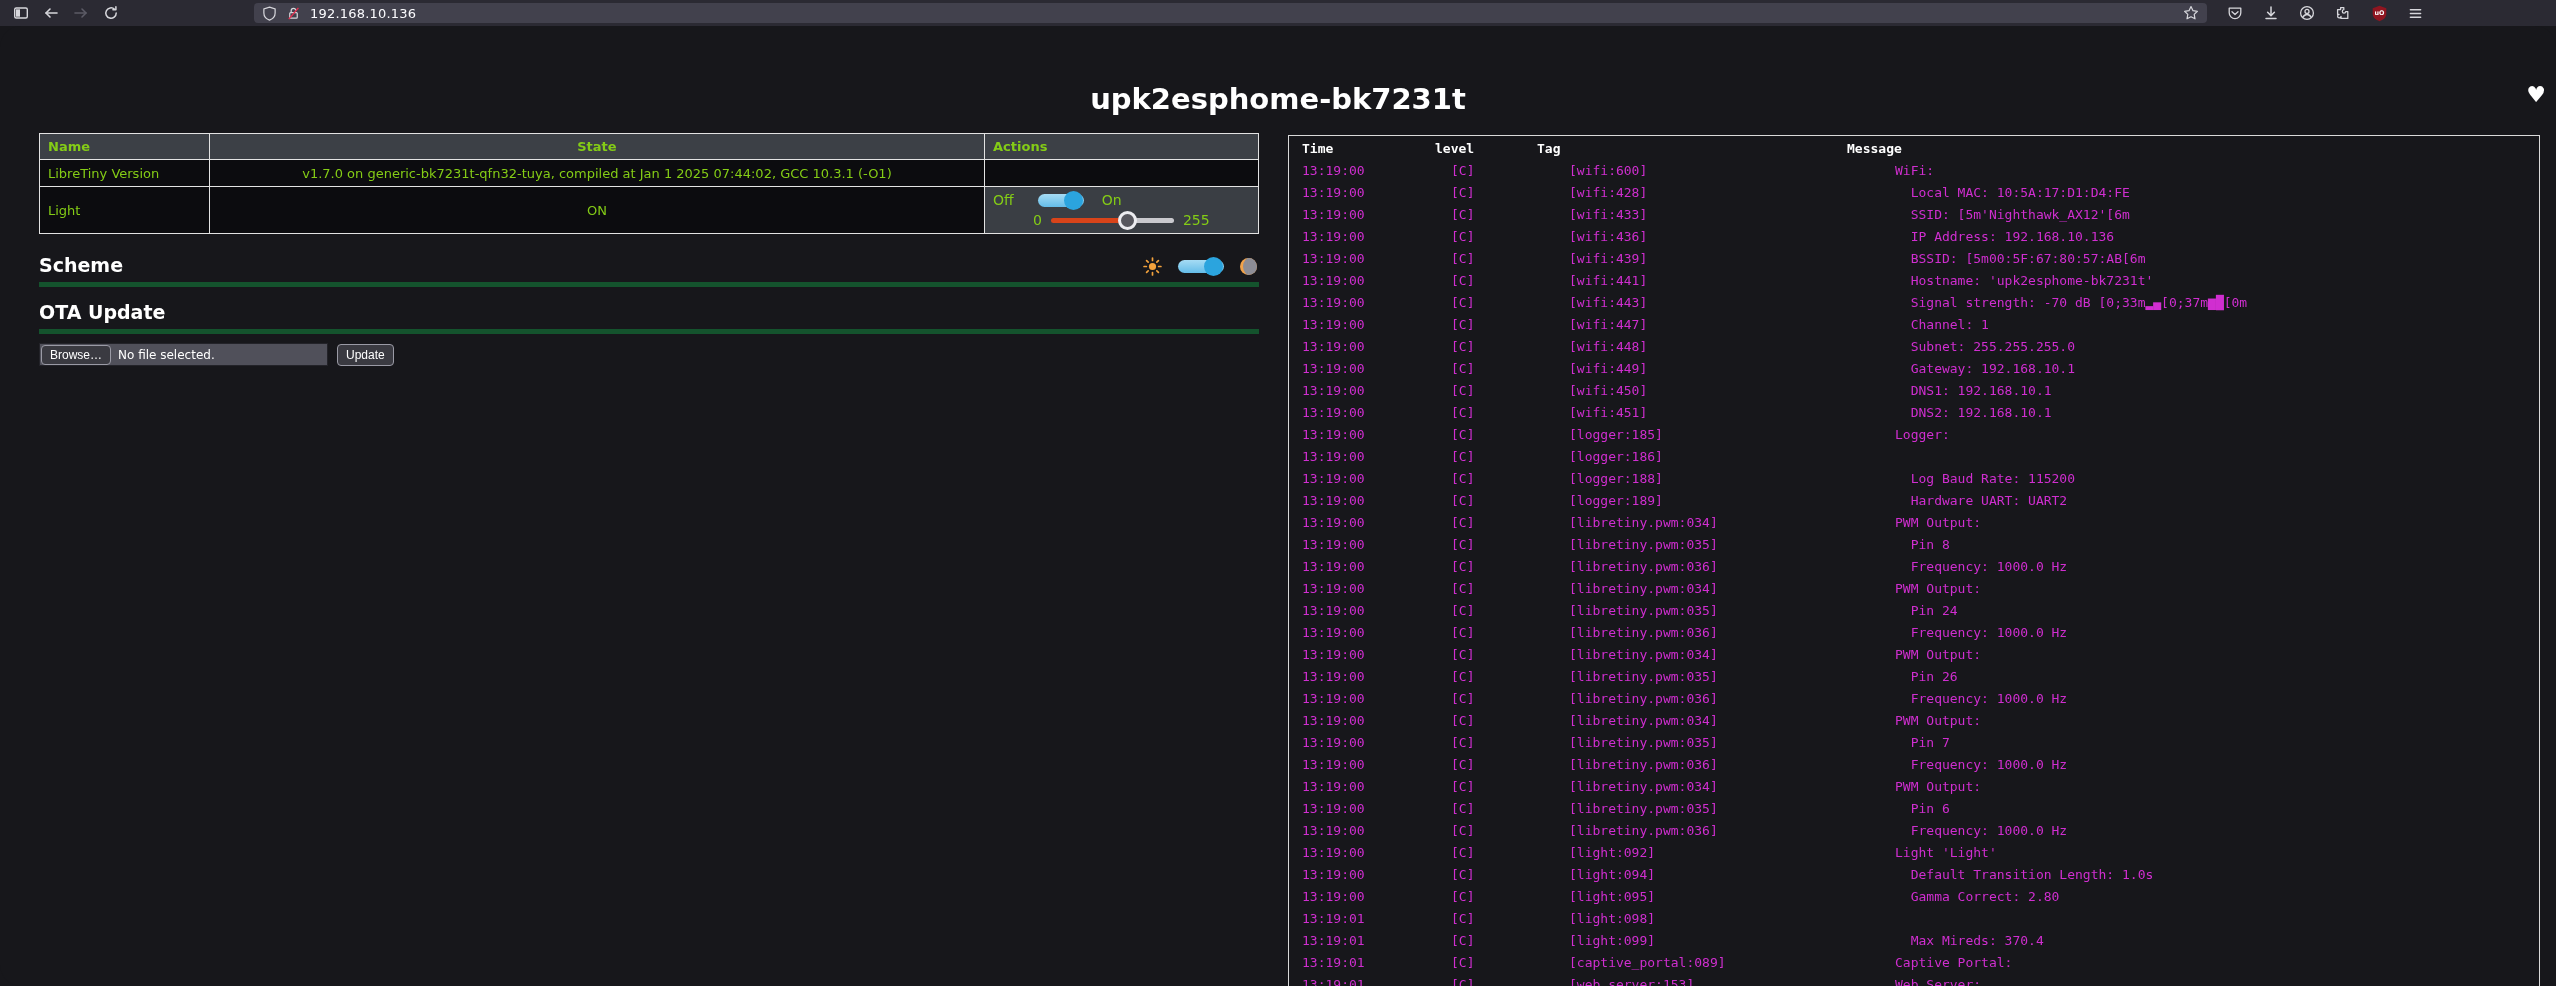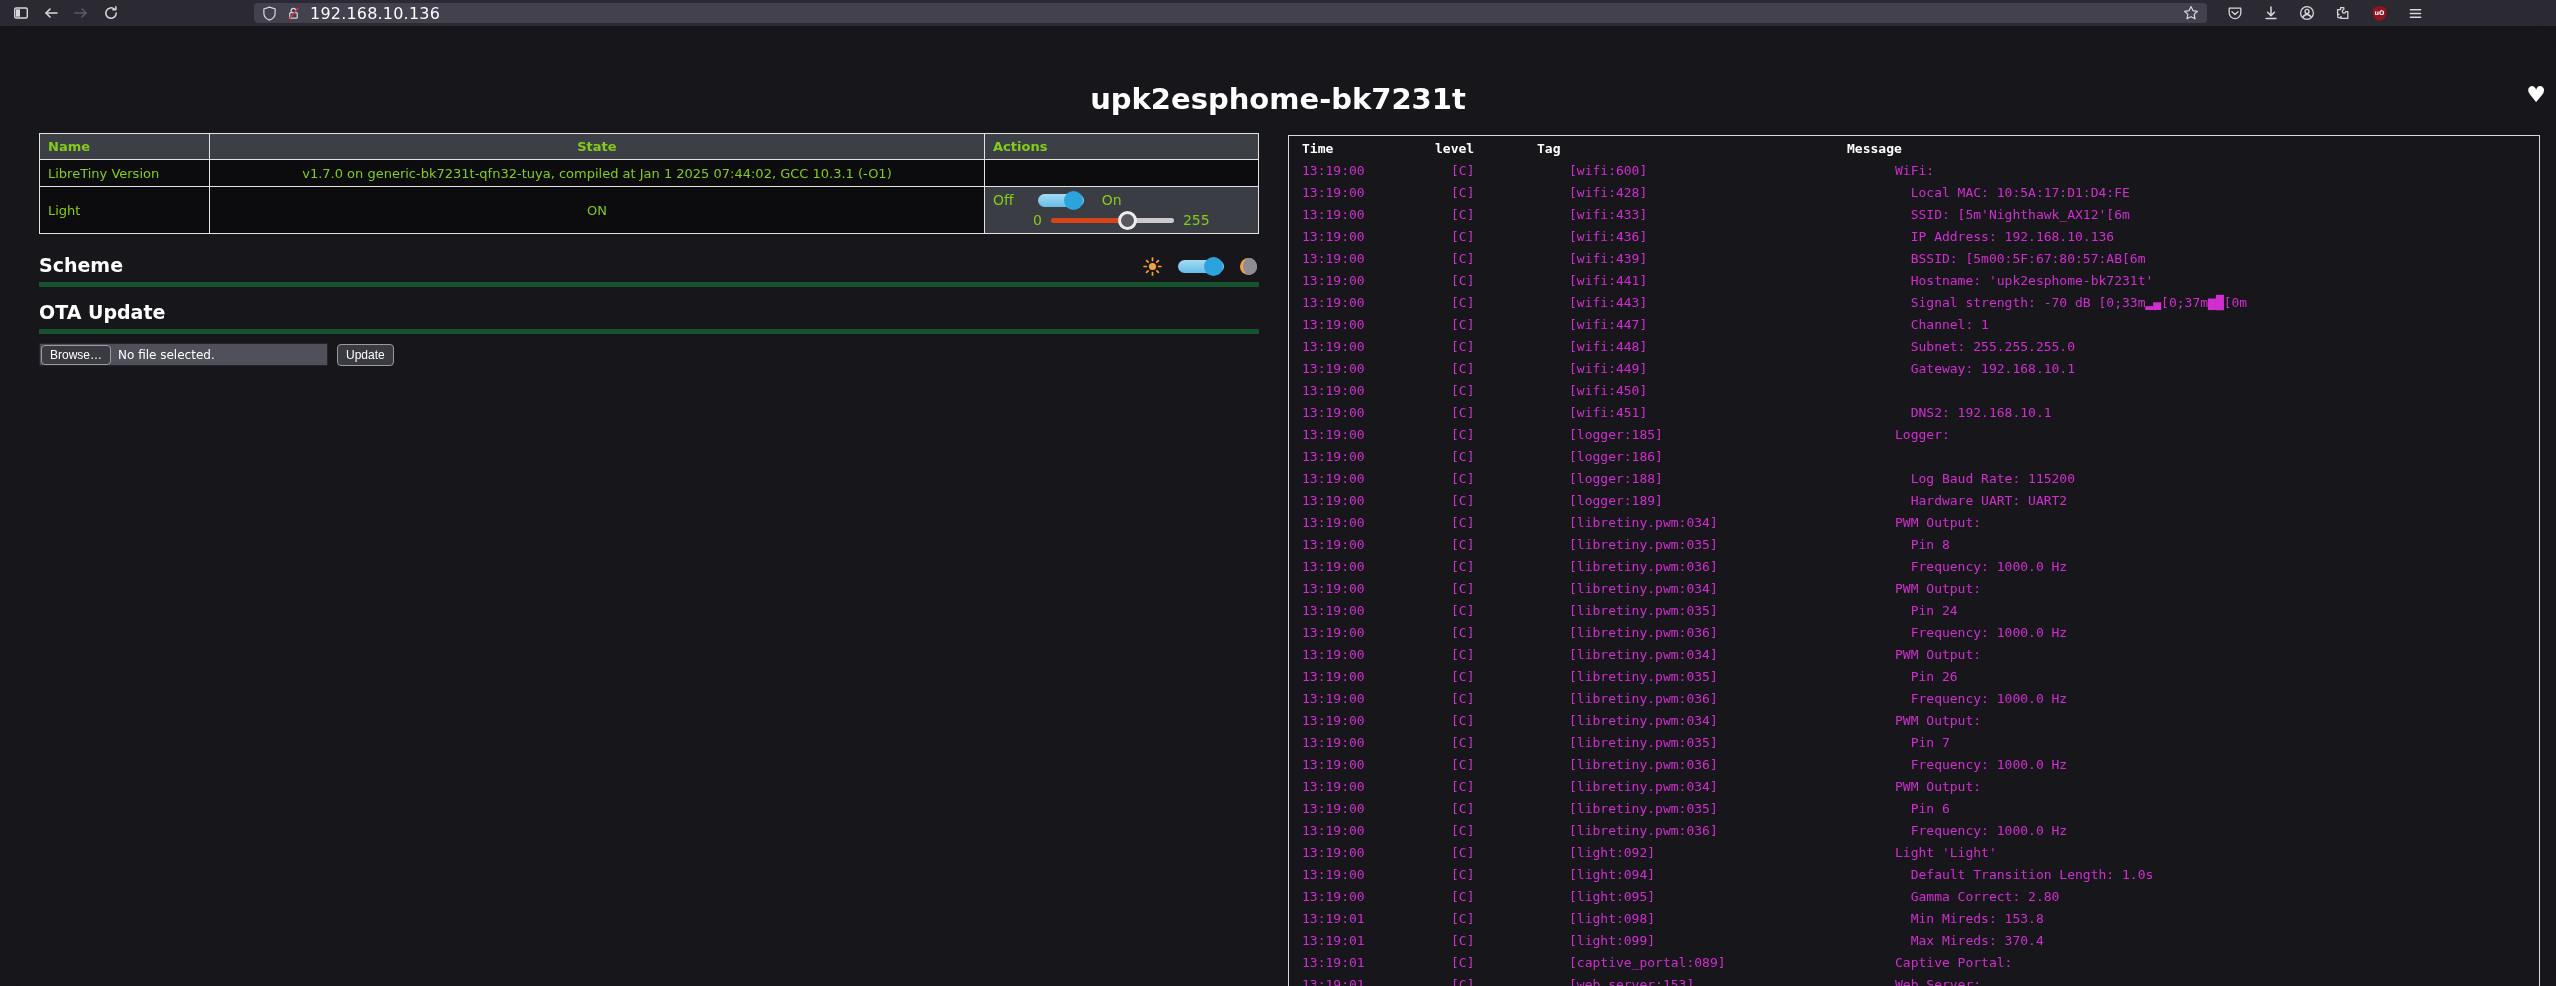--- a/index.html
+++ b/index.html
@@ -10,21 +10,21 @@
   .browser-bar{ height:26px; background:#2b2a33; display:flex; align-items:center;
                 color:#d7d7dc; }
   .tb-btn{ width:30px; height:24px; display:flex; align-items:center; justify-content:center;
            flex:0 0 auto; }
   .tb-btn.first{ margin-left:6px; }
   .tb-btn.disabled{ color:#5c5b66; }
   .urlbar{ height:20px; flex:1 1 auto; margin:0 14px 0 128px; max-width:1953px;
            background:#42414d; border-radius:4px; display:flex; align-items:center;
            padding:0 8px; color:#fbfbfe; }
   .urlbar .icn{ display:flex; align-items:center; margin-right:9px; color:#d7d7dc; }
-  .url-text{ font-size:16px; letter-spacing:.2px; flex:1 1 auto; color:#fbfbfe; }
+  .url-text{ font-size:13px; letter-spacing:.2px; flex:1 1 auto; color:#fbfbfe; }
   .right-icons{ display:flex; align-items:center; gap:8px; margin-right:10px; }
   .right-icons .tb-btn{ width:28px; }
 
   
   .page{ position:relative; width:2556px; height:960px; background:#17171b; color:#fff;border-radius:21px; }
   .page-title{ position:absolute; top:56px; left:0; width:100%; text-align:center;
                font-size:29px; font-weight:bold; }
   .heart{ position:absolute; top:56px; right:10px; font-size:22px; color:#fff; }
 
   
@@ -344,20 +344,21 @@
           <span class="c-time">13:19:00</span>
           <span class="c-level">[C]</span>
           <span class="c-tag">[wifi:449]</span>
           <span class="c-msg">  Gateway: 192.168.10.1</span>
         </div>
 
         <div class="log-row">
           <span class="c-time">13:19:00</span>
           <span class="c-level">[C]</span>
           <span class="c-tag">[wifi:450]</span>
+          <span class="c-msg">  DNS1: 192.168.10.1</span>
         </div>
 
         <div class="log-row">
           <span class="c-time">13:19:00</span>
           <span class="c-level">[C]</span>
           <span class="c-tag">[wifi:451]</span>
           <span class="c-msg">  DNS2: 192.168.10.1</span>
         </div>
 
         <div class="log-row">
@@ -510,21 +511,20 @@
           <span class="c-time">13:19:00</span>
           <span class="c-level">[C]</span>
           <span class="c-tag">[light:095]</span>
           <span class="c-msg">  Gamma Correct: 2.80</span>
         </div>
 
         <div class="log-row">
           <span class="c-time">13:19:01</span>
           <span class="c-level">[C]</span>
           <span class="c-tag">[light:098]</span>
-          <span class="c-msg">  Min Mireds: 153.8</span>
         </div>
 
         <div class="log-row">
           <span class="c-time">13:19:01</span>
           <span class="c-level">[C]</span>
           <span class="c-tag">[light:099]</span>
           <span class="c-msg">  Max Mireds: 370.4</span>
         </div>
 
         <div class="log-row">

